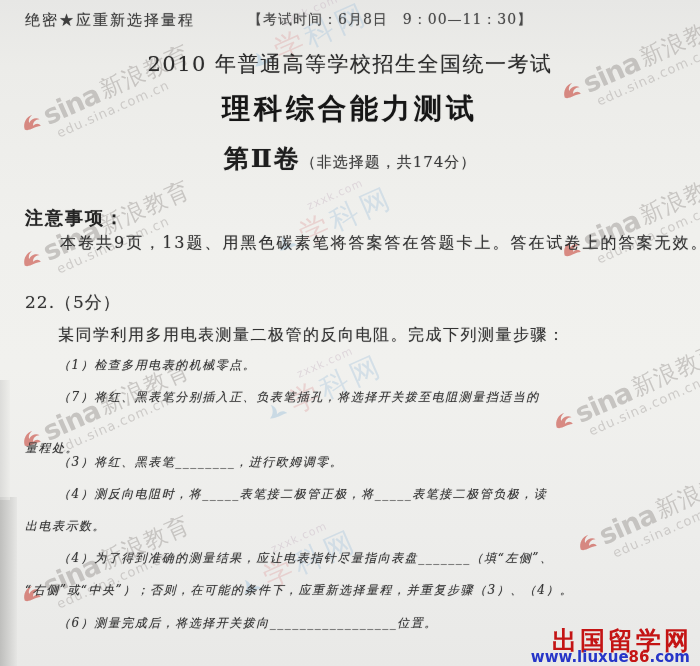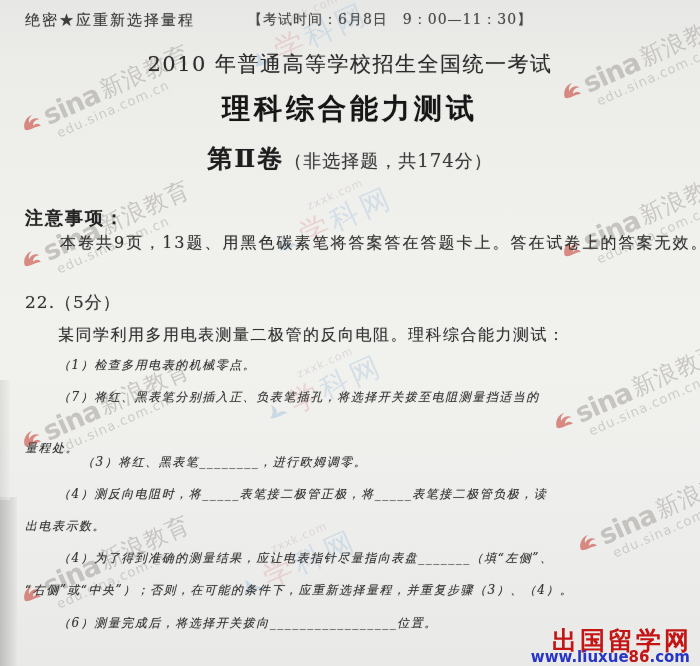--- a/index.html
+++ b/index.html
@@ -13,28 +13,28 @@
 
   .txt{position:absolute;color:#343434;white-space:nowrap;
     text-shadow:0 0 1px rgba(70,70,70,.45);}
   .header-secrecy{left:25px;top:11px;font-size:15px;letter-spacing:2px;color:#3d3d3d;}
   .header-time{left:248px;top:11px;font-size:14px;letter-spacing:1px;color:#4a4a4a;}
   .title-main{left:0;right:0;top:50px;text-align:center;font-size:21px;letter-spacing:1.5px;color:#2c2c2c;}
   .title-subject{left:0;right:0;top:90px;text-align:center;font-size:28px;font-weight:700;
     letter-spacing:4px;color:#161616;font-family:"DejaVu Sans",sans-serif;}
   .title-volume{left:0;right:0;top:142px;text-align:center;color:#1e1e1e;}
   .vol-big{font-size:25px;font-weight:700;letter-spacing:2px;}
-  .vol-note{font-size:18px;letter-spacing:1px;color:#3c3c3c;}
+  .vol-note{font-size:15px;letter-spacing:1px;color:#3c3c3c;}
   .notice-head{left:25px;top:206px;font-size:18px;font-weight:700;letter-spacing:2px;color:#242424;}
   .notice-body{left:60px;top:233px;font-size:16px;letter-spacing:2px;}
   .q-num{left:25px;top:291px;font-size:17px;letter-spacing:1px;}
   .q-intro{left:58px;top:325px;font-size:16px;letter-spacing:1.5px;}
   .q-line{font-size:12px;letter-spacing:1.5px;font-style:italic;}
   .ind{left:58px;} .noind{left:25px;}
-  .l0{top:357px;} .l1{top:389px;} .l2{top:440px;} .l3{top:454px;margin-left:24px;} .l4{top:486px;}
+  .l0{top:357px;} .l1{top:389px;} .l2{top:440px;} .l3{top:454px;} .l4{top:486px;}
   .l5{top:518px;} .l6{top:550px;} .l7{top:582px;} .l8{top:615px;}
 
   
   .wm-sina{position:absolute;width:190px;transform:rotate(-24deg);opacity:.55;pointer-events:none;}
   .wm-row{display:flex;align-items:center;gap:3px;}
   .sina-eye{display:inline-flex;width:22px;height:20px;}
   .sina-word{font-family:"DejaVu Sans",sans-serif;font-weight:700;font-size:27px;
     letter-spacing:-1px;color:#a5a19e;}
   .sina-brand{font-size:23px;color:#a9a5a2;letter-spacing:1px;white-space:nowrap;}
   .wm-url{font-family:"DejaVu Sans",sans-serif;font-size:13px;color:#b2aeac;
@@ -216,21 +216,21 @@
   <div class="txt title-main">2010 年普通高等学校招生全国统一考试</div>
   <div class="txt title-subject">理科综合能力测试</div>
   <div class="txt title-volume">
     <span class="vol-big">第Ⅱ卷</span><span class="vol-note">（非选择题，共174分）</span>
   </div>
 
   <div class="txt notice-head">注意事项：</div>
   <div class="txt notice-body">本卷共9页，13题、用黑色碳素笔将答案答在答题卡上。答在试卷上的答案无效。</div>
 
   <div class="txt q-num">22.（5分）</div>
-  <div class="txt q-intro">某同学利用多用电表测量二极管的反向电阻。理科综合能力测试：</div>
+  <div class="txt q-intro">某同学利用多用电表测量二极管的反向电阻。完成下列测量步骤：</div>
 
   <div class="txt q-line ind l0">（1）检查多用电表的机械零点。</div>
   <div class="txt q-line ind l1">（7）将红、黑表笔分别插入正、负表笔插孔，将选择开关拨至电阻测量挡适当的</div>
   <div class="txt q-line noind l2">量程处。</div>
   <div class="txt q-line ind l3">（3）将红、黑表笔________，进行欧姆调零。</div>
   <div class="txt q-line ind l4">（4）测反向电阻时，将_____表笔接二极管正极，将_____表笔接二极管负极，读</div>
   <div class="txt q-line noind l5">出电表示数。</div>
   <div class="txt q-line ind l6">（4）为了得到准确的测量结果，应让电表指针尽量指向表盘_______（填“左侧”、</div>
   <div class="txt q-line noind l7">“右侧”或“中央”）；否则，在可能的条件下，应重新选择量程，并重复步骤（3）、（4）。</div>
   <div class="txt q-line ind l8">（6）测量完成后，将选择开关拨向_________________位置。</div>

